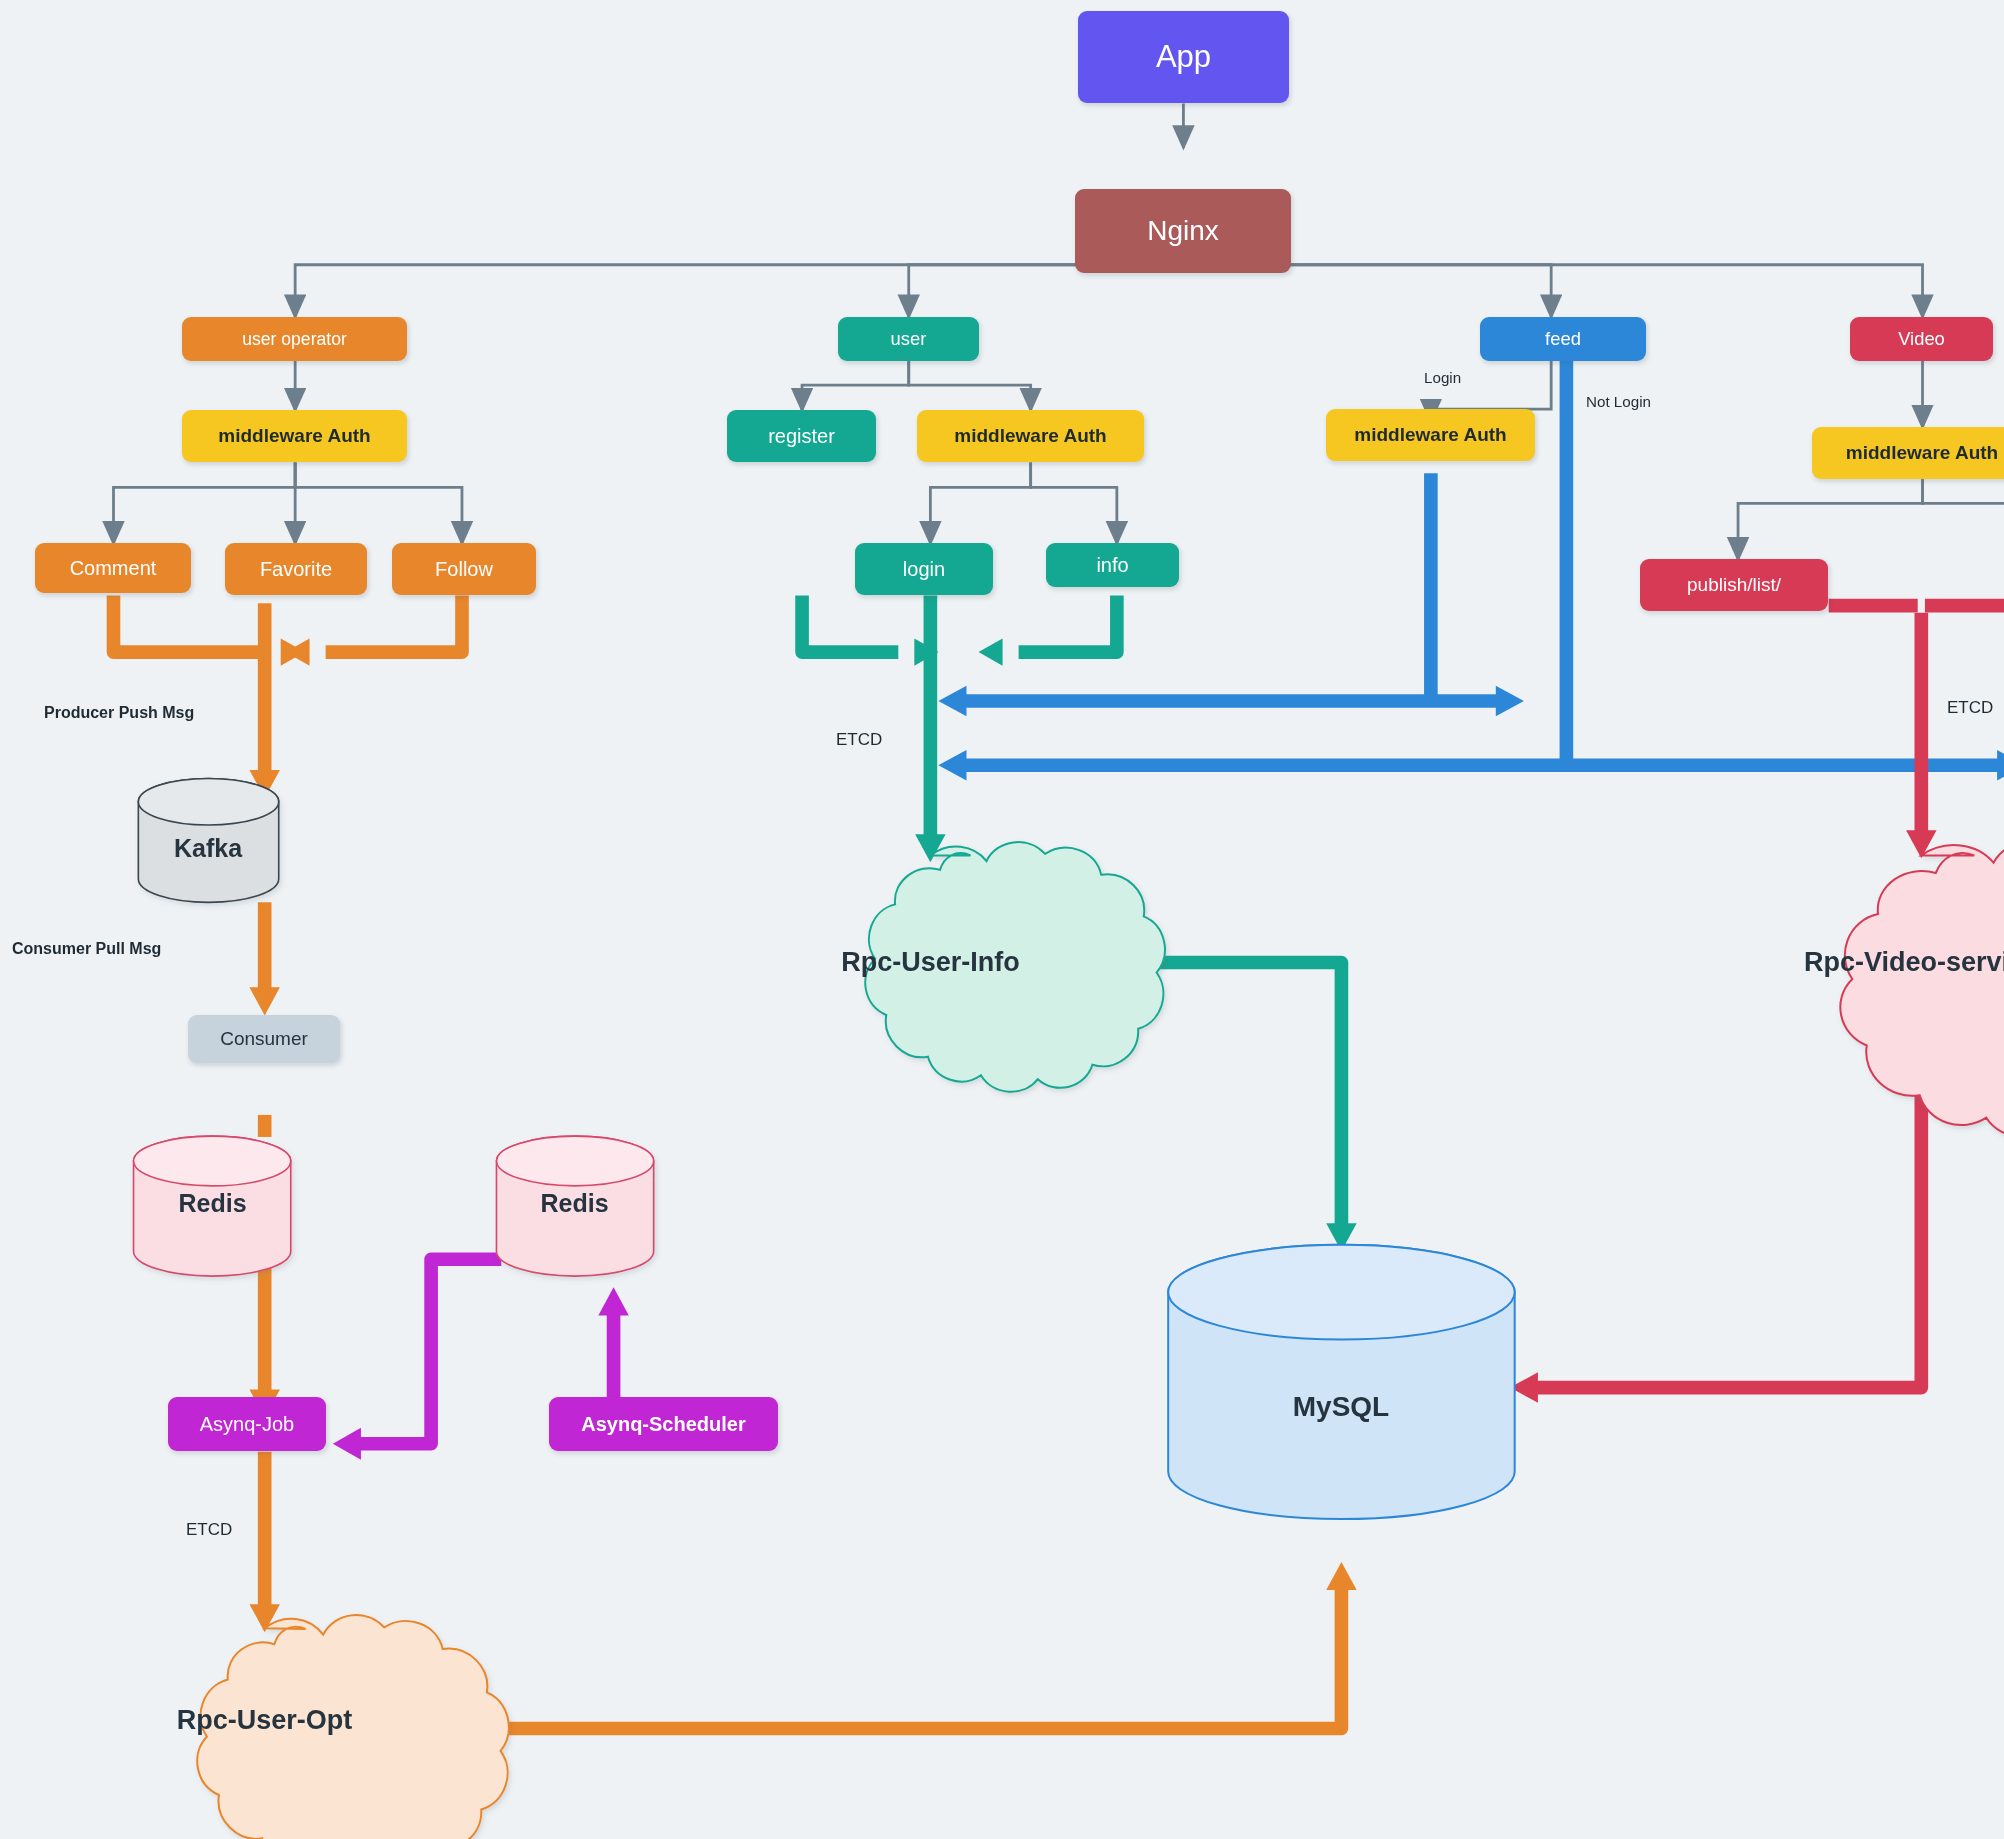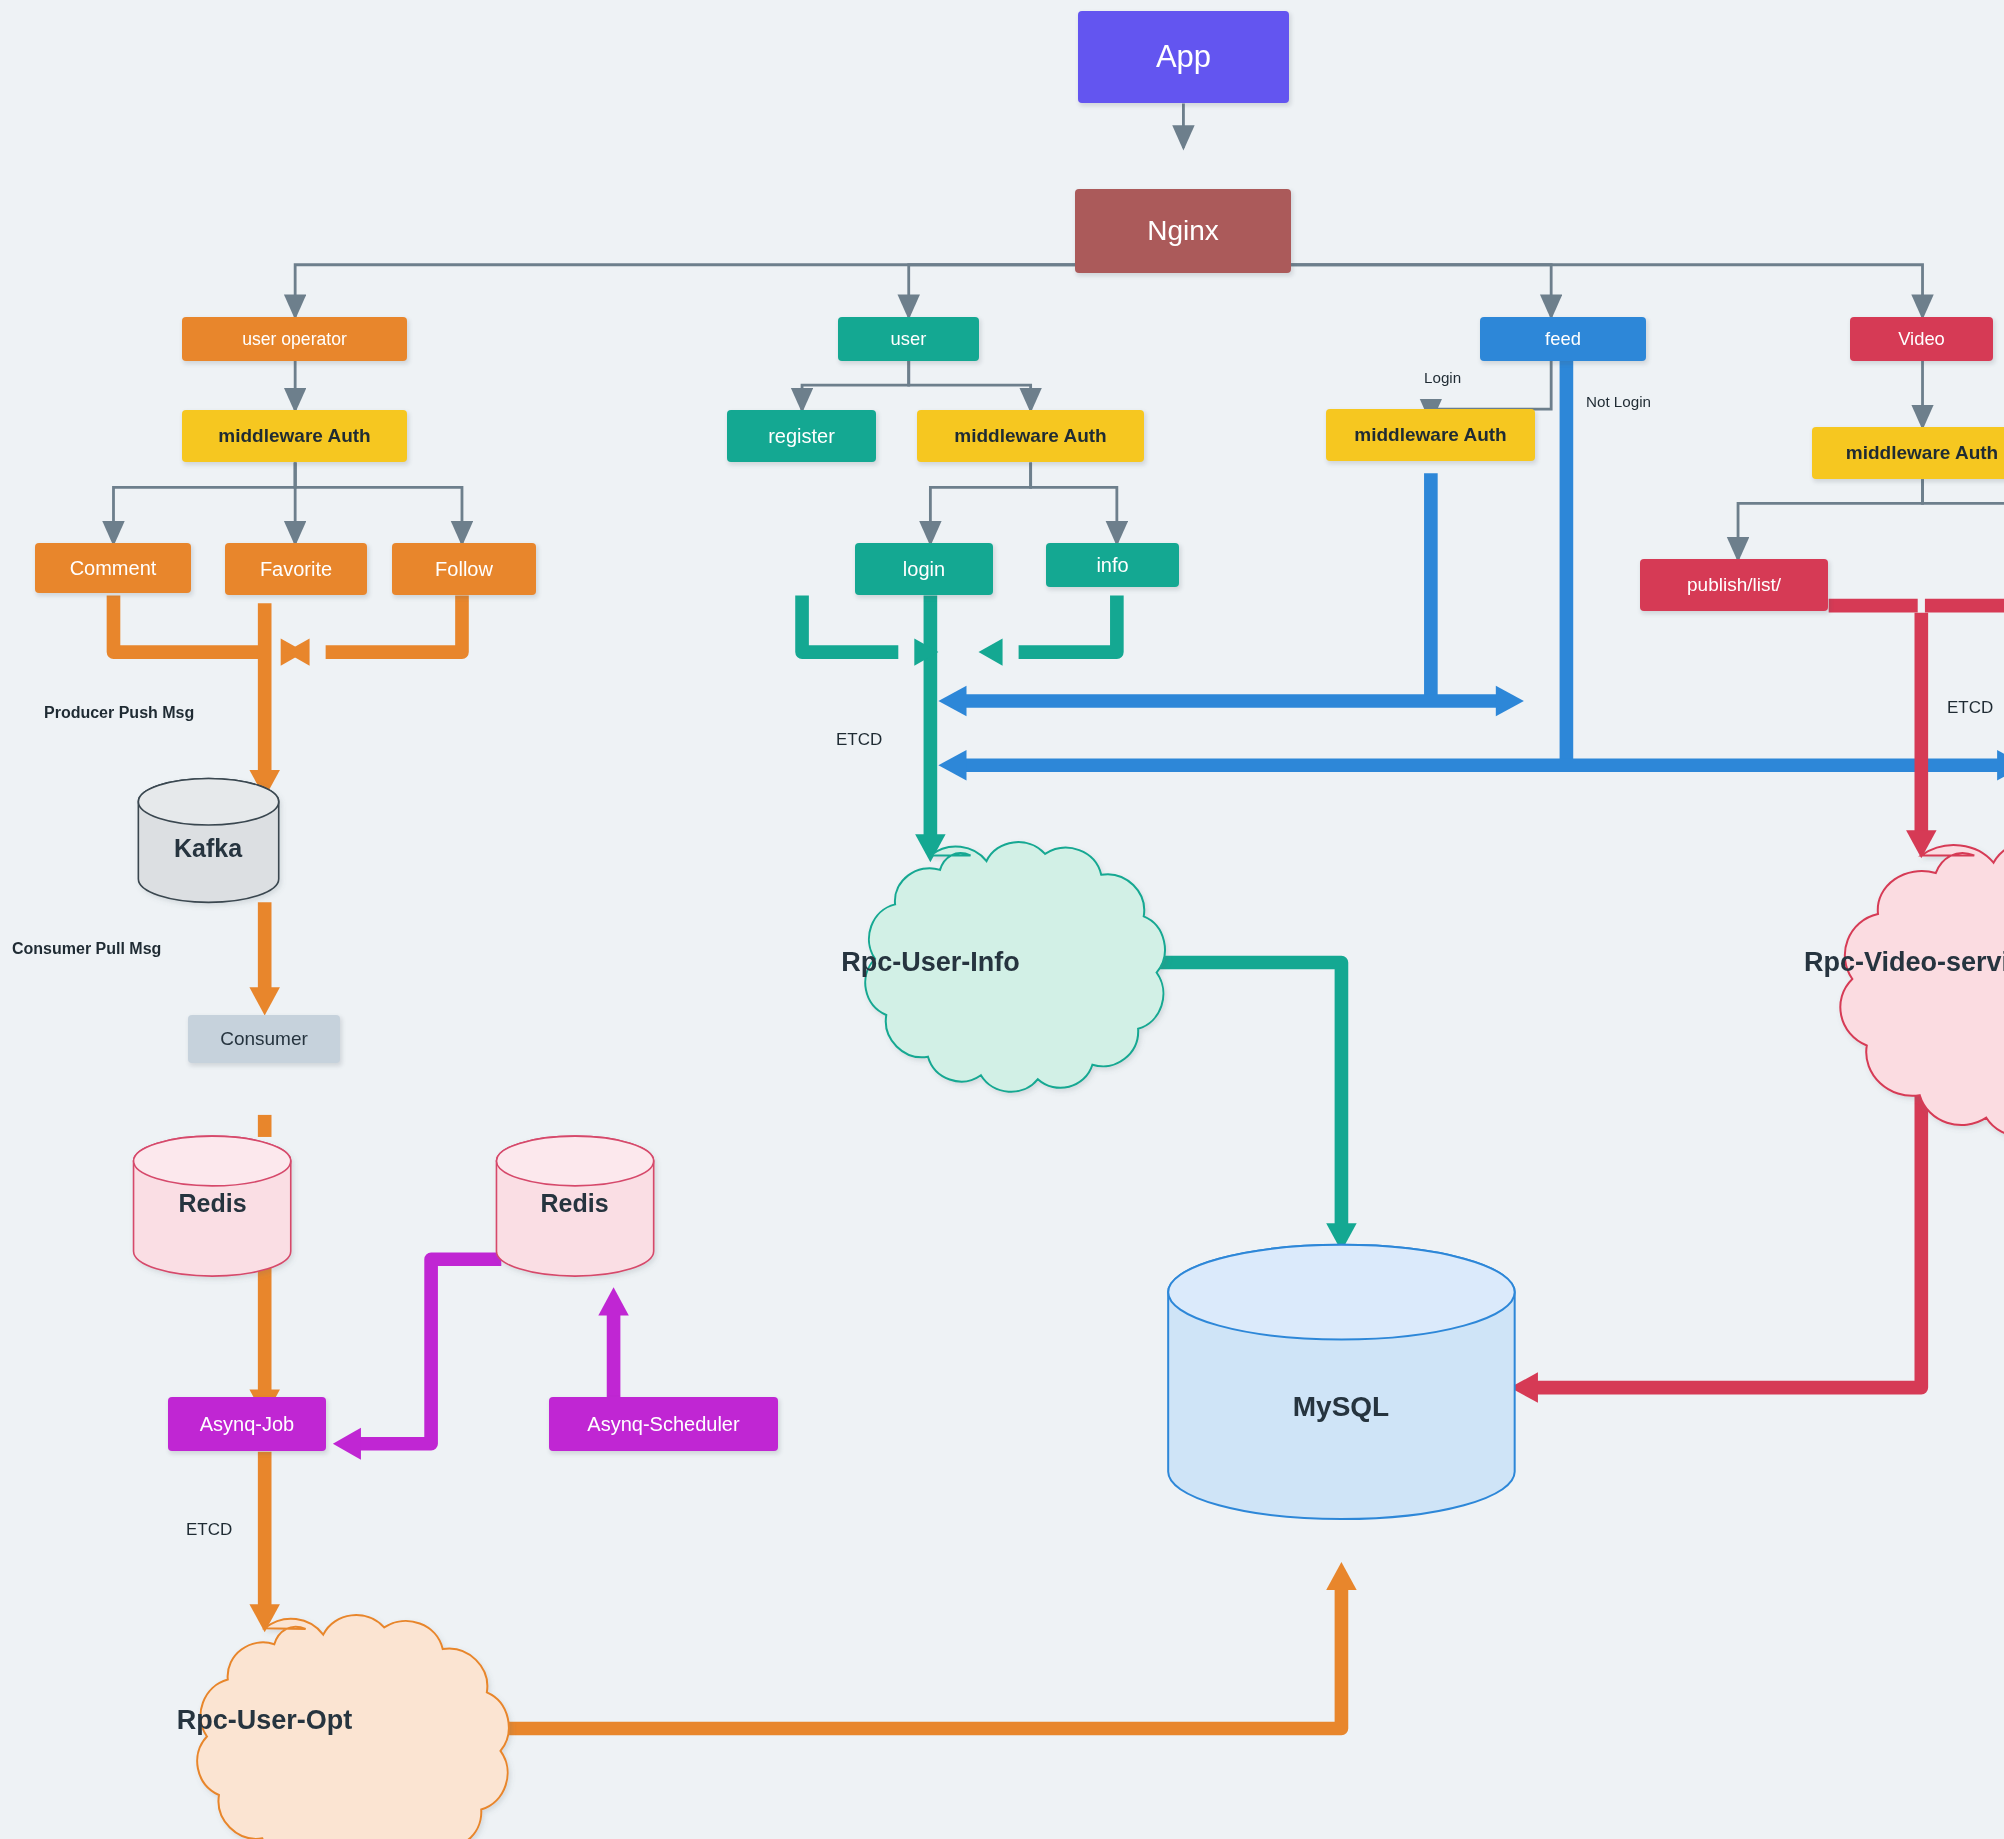--- a/index.html
+++ b/index.html
@@ -1,20 +1,20 @@
 <!DOCTYPE html>
 <html style="font-size:6.4px"><head>
 <meta charset="utf-8">
 <style>
   html,body{margin:0;padding:0;background:#eef2f5;}
   body{font-family:"Liberation Sans",sans-serif;}
   #stage{position:relative;width:2423px;height:1840px;background:#eef2f5;overflow:hidden;}
   svg.edges{position:absolute;left:0;top:0;width:2423px;height:1840px;}
   .node{position:absolute;box-sizing:border-box;display:flex;align-items:center;justify-content:center;text-align:center;}
-  .rect{border-radius:4px;box-shadow:1.6px 2.4px 4px rgba(80,90,100,.18);}
+  .rect{border-radius:9px;box-shadow:1.6px 2.4px 4px rgba(80,90,100,.18);}
   .lbl{position:absolute;color:#1f2b33;font-weight:bold;white-space:nowrap;}
   .edgelbl{position:absolute;color:#1f2b33;white-space:nowrap;}
   .cloudtxt,.cyltxt{position:absolute;display:flex;align-items:center;justify-content:center;
       color:#26343f;font-weight:bold;white-space:nowrap;pointer-events:none;}
 </style>
 </head>
 <body>
 
 <div id="stage">
 
@@ -251,21 +251,21 @@
     <span>publish/list/</span>
   </div>
 
   <div class="node rect" style="left:188px;top:1015px;width:152px;height:48px;background:#c6d2dc;color:#26343f;font-size:19px;">
     <span>Consumer</span>
   </div>
 
   <div class="node rect" style="left:168px;top:1397px;width:158px;height:54px;background:#c026d3;color:#fff;font-size:20px;">
     <span>Asynq-Job</span>
   </div>
-  <div class="node rect" style="left:549px;top:1397px;width:229px;height:54px;background:#c026d3;color:#fff;font-size:20px;">
+  <div class="node rect" style="left:549px;top:1397px;width:229px;height:54px;background:#c026d3;color:#fff;font-size:20px;font-weight:bold;">
     <span>Asynq-Scheduler</span>
   </div>
 
   <div class="cyltxt" style="left:138px;top:830px;width:140px;height:36px;font-size:25px;">
     <span>Kafka</span>
   </div>
   <div class="cyltxt" style="left:134px;top:1185px;width:157px;height:36px;font-size:25px;">
     <span>Redis</span>
   </div>
   <div class="cyltxt" style="left:496px;top:1185px;width:157px;height:36px;font-size:25px;">

